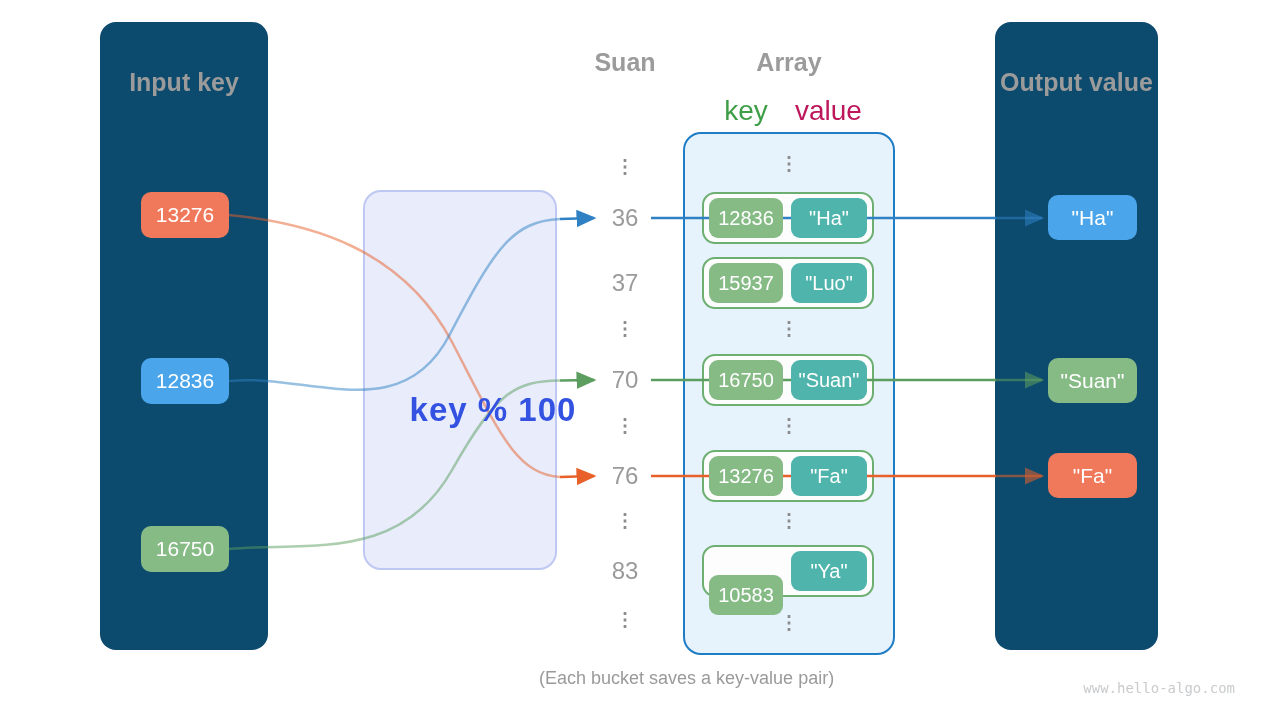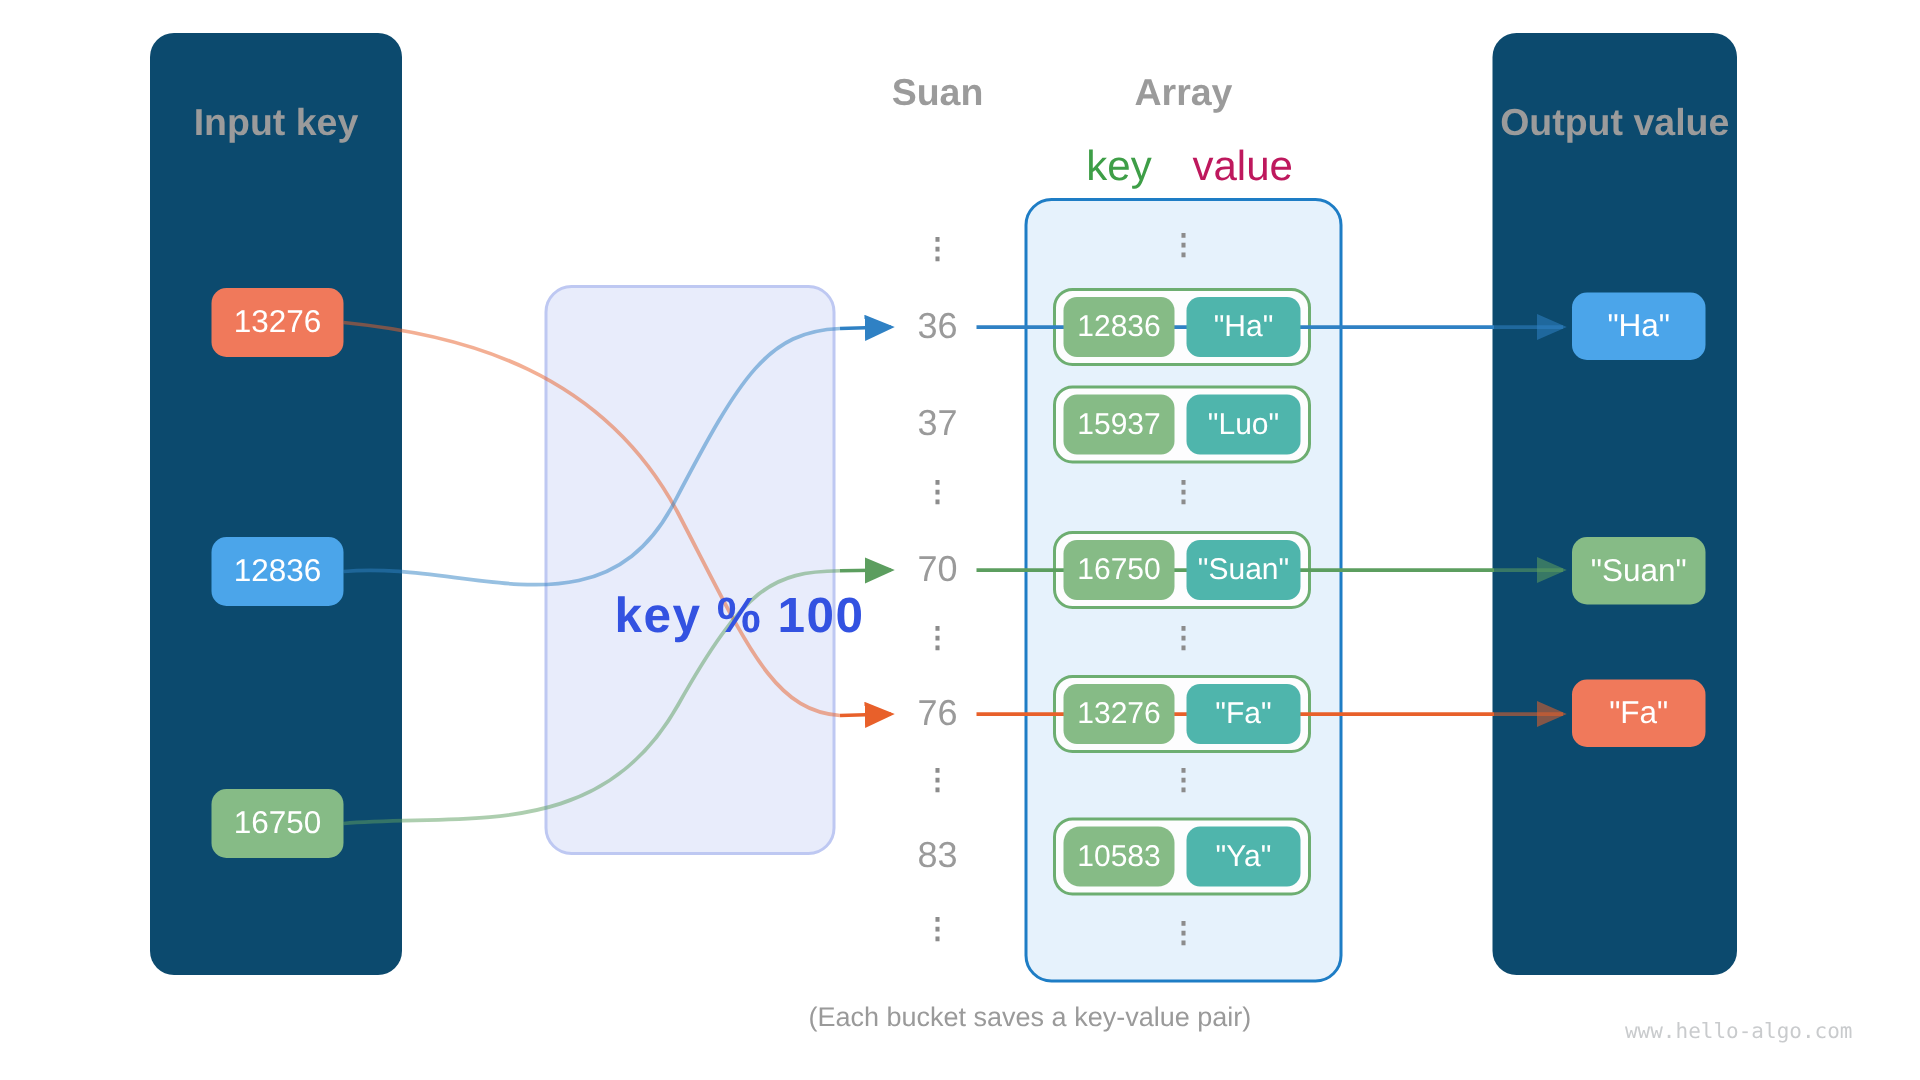--- a/index.html
+++ b/index.html
@@ -91,21 +91,21 @@
   <div class="bucket" style="top:545px;"></div>
 
   <div class="chip key-chip" style="top:198px;">12836</div>
   <div class="chip val-chip" style="top:198px;">"Ha"</div>
   <div class="chip key-chip" style="top:263px;">15937</div>
   <div class="chip val-chip" style="top:263px;">"Luo"</div>
   <div class="chip key-chip" style="top:360px;">16750</div>
   <div class="chip val-chip" style="top:360px;">"Suan"</div>
   <div class="chip key-chip" style="top:456px;">13276</div>
   <div class="chip val-chip" style="top:456px;">"Fa"</div>
-  <div class="chip key-chip" style="top:551px;border-radius:11px;">10583</div>
+  <div class="chip key-chip" style="top:575px;">10583</div>
   <div class="chip val-chip" style="top:551px;">"Ya"</div>
 
   <div class="dots" style="left:759px;top:153px;">⋮</div>
   <div class="dots" style="left:759px;top:318px;">⋮</div>
   <div class="dots" style="left:759px;top:415px;">⋮</div>
   <div class="dots" style="left:759px;top:510px;">⋮</div>
   <div class="dots" style="left:759px;top:612px;">⋮</div>
 
   <div class="side-panel" style="left:995px;top:22px;width:163px;height:628px;">
     <div class="panel-title">Output value</div>

